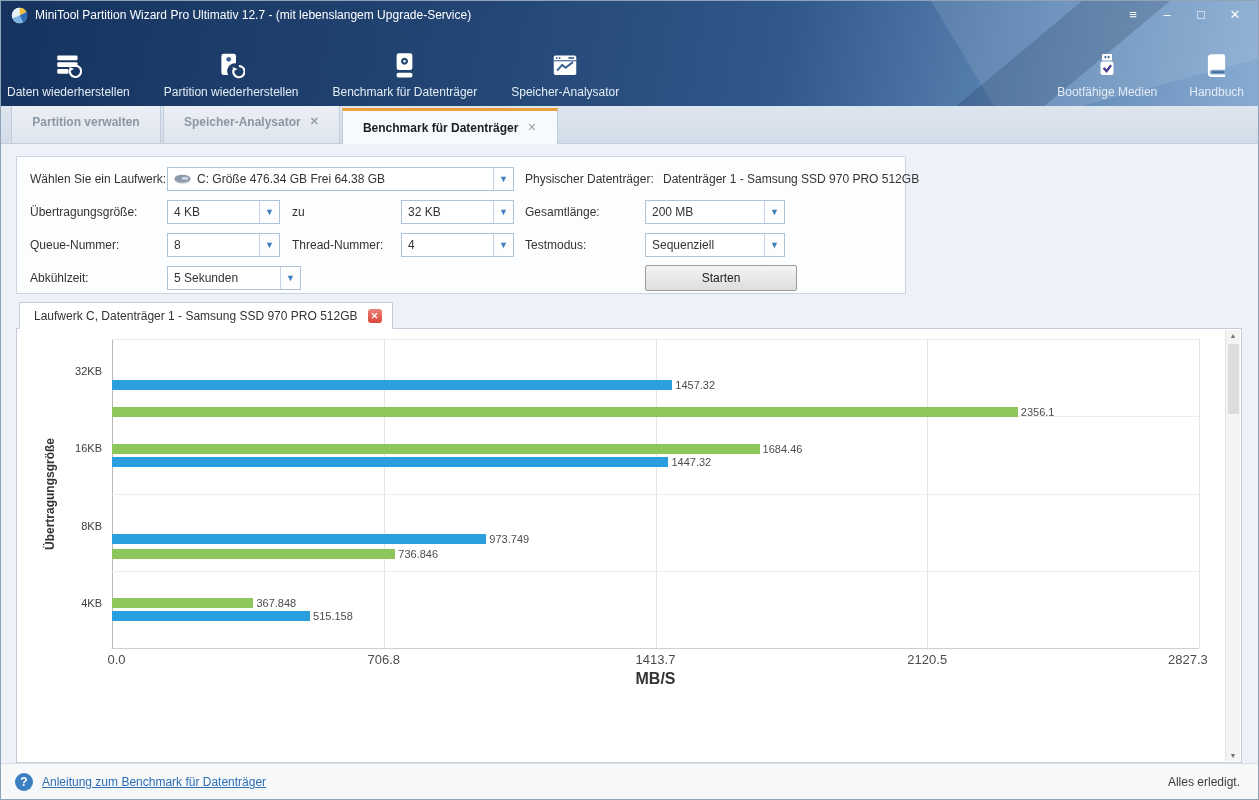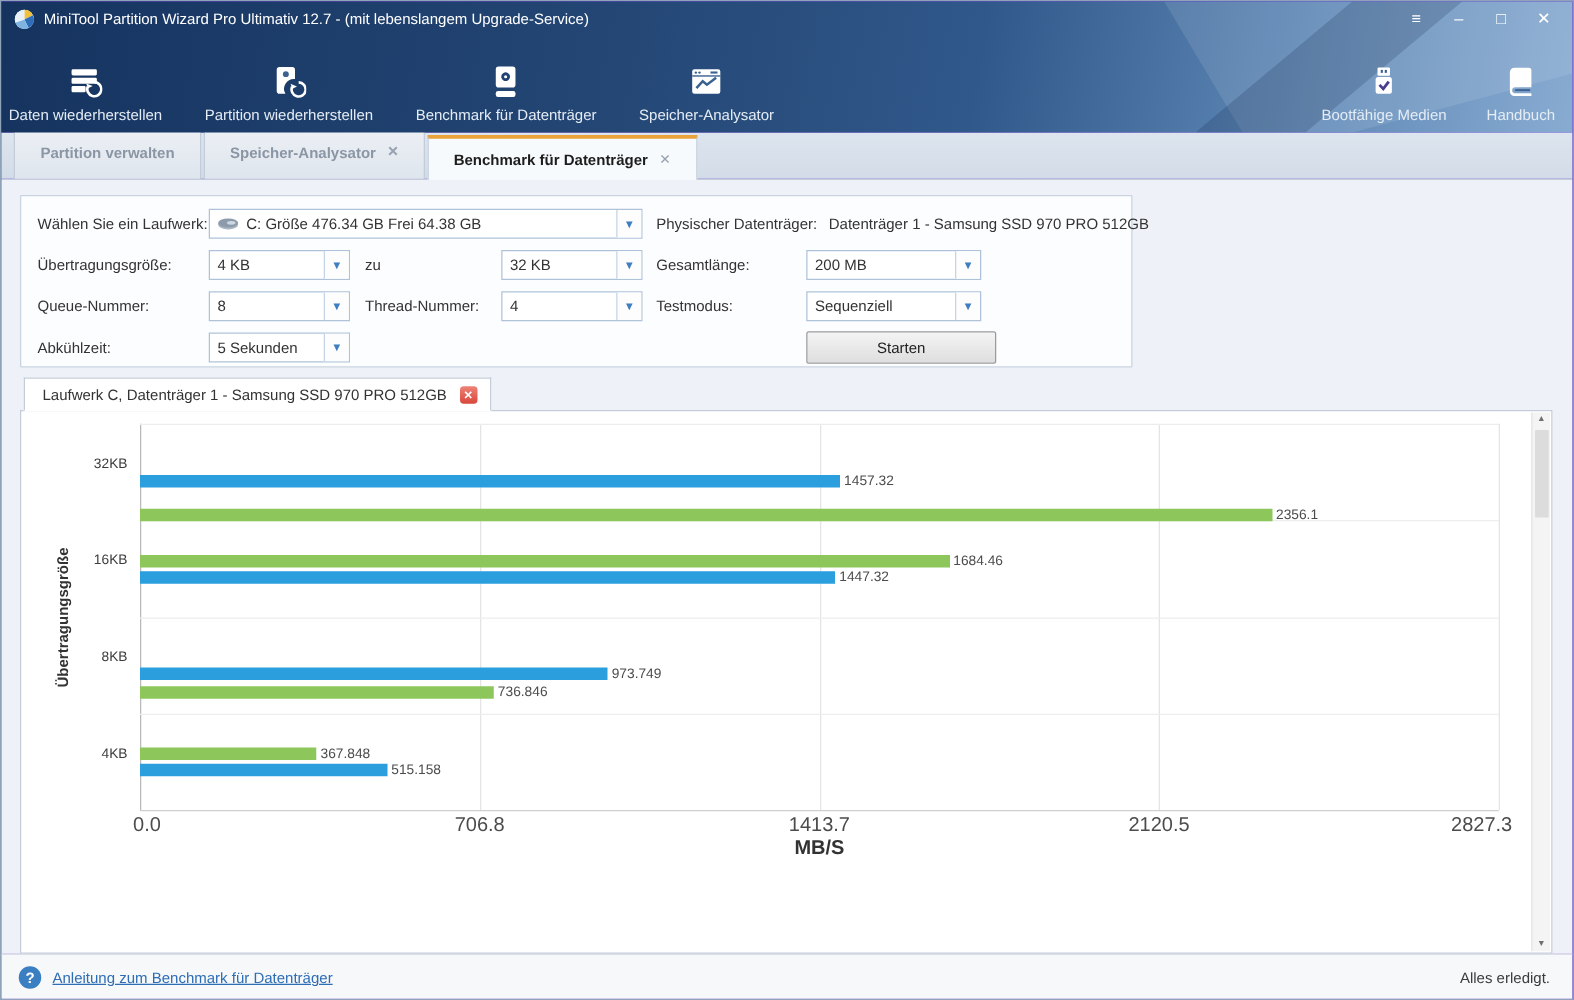--- a/index.html
+++ b/index.html
@@ -119,21 +119,21 @@
   .chart-area{ border-bottom:1px solid #cfcfcf; }
   .group{ position:absolute; left:0; right:0; }
   .bar-line{ position:absolute; left:0; right:0; height:11px; display:flex; align-items:center; }
   .bar{ height:10px; }
   .bar-label{ font-size:11px; color:#4c4c4c; margin-left:3px; white-space:nowrap; }
   .cat-label{
     position:absolute; left:-80px; width:70px; text-align:right;
     font-size:11px; color:#3d3d3d; line-height:13px;
   }
   .xticks{ position:relative; height:17px; margin:3px 42px 0 95px; }
-  .xtick{ position:absolute; top:0; font-size:16px; color:#4c4c4c; transform:translateX(-50%); white-space:nowrap; }
+  .xtick{ position:absolute; top:0; font-size:13px; color:#4c4c4c; transform:translateX(-50%); white-space:nowrap; }
   .x-title{ margin:1px 42px 0 95px; text-align:center; font-size:16px; font-weight:bold; color:#333; }
   .legend{ display:flex; justify-content:center; gap:18px; margin:10px 42px 0 95px; }
   .leg-item{ display:flex; align-items:center; gap:5px; font-size:12px; color:#333; }
   .leg-sw{ width:9px; height:9px; }
   
   .footer{
     height:37px; flex:0 0 37px; background:#f6f8fa; border-top:1px solid #d9dfe6;
     display:flex; align-items:center; padding:0 18px 0 14px; gap:9px;
   }
   .help-circle{
@@ -307,21 +307,21 @@
         </div>
         <span class="flabel" style="left:495px">Testmodus:</span>
         <div class="sel" style="left:615px; width:140px;">
           <span class="sval">Sequenziell</span>
           <span class="sarrow">▼</span>
         </div>
       </div>
 
       <div class="frow r4">
         <span class="flabel" style="left:0">Abkühlzeit:</span>
-        <div class="sel" style="left:137px; width:113px;">
+        <div class="sel" style="left:137px; width:134px;">
           <span class="sval">5 Sekunden</span>
           <span class="sarrow">▼</span>
         </div>
         <div class="btn-start" style="left:615px">Starten</div>
       </div>
     </div>
 
     <div class="result-chip">
       <span>Laufwerk C, Datenträger 1 - Samsung SSD 970 PRO 512GB</span>
       <span class="chip-close">✕</span>

